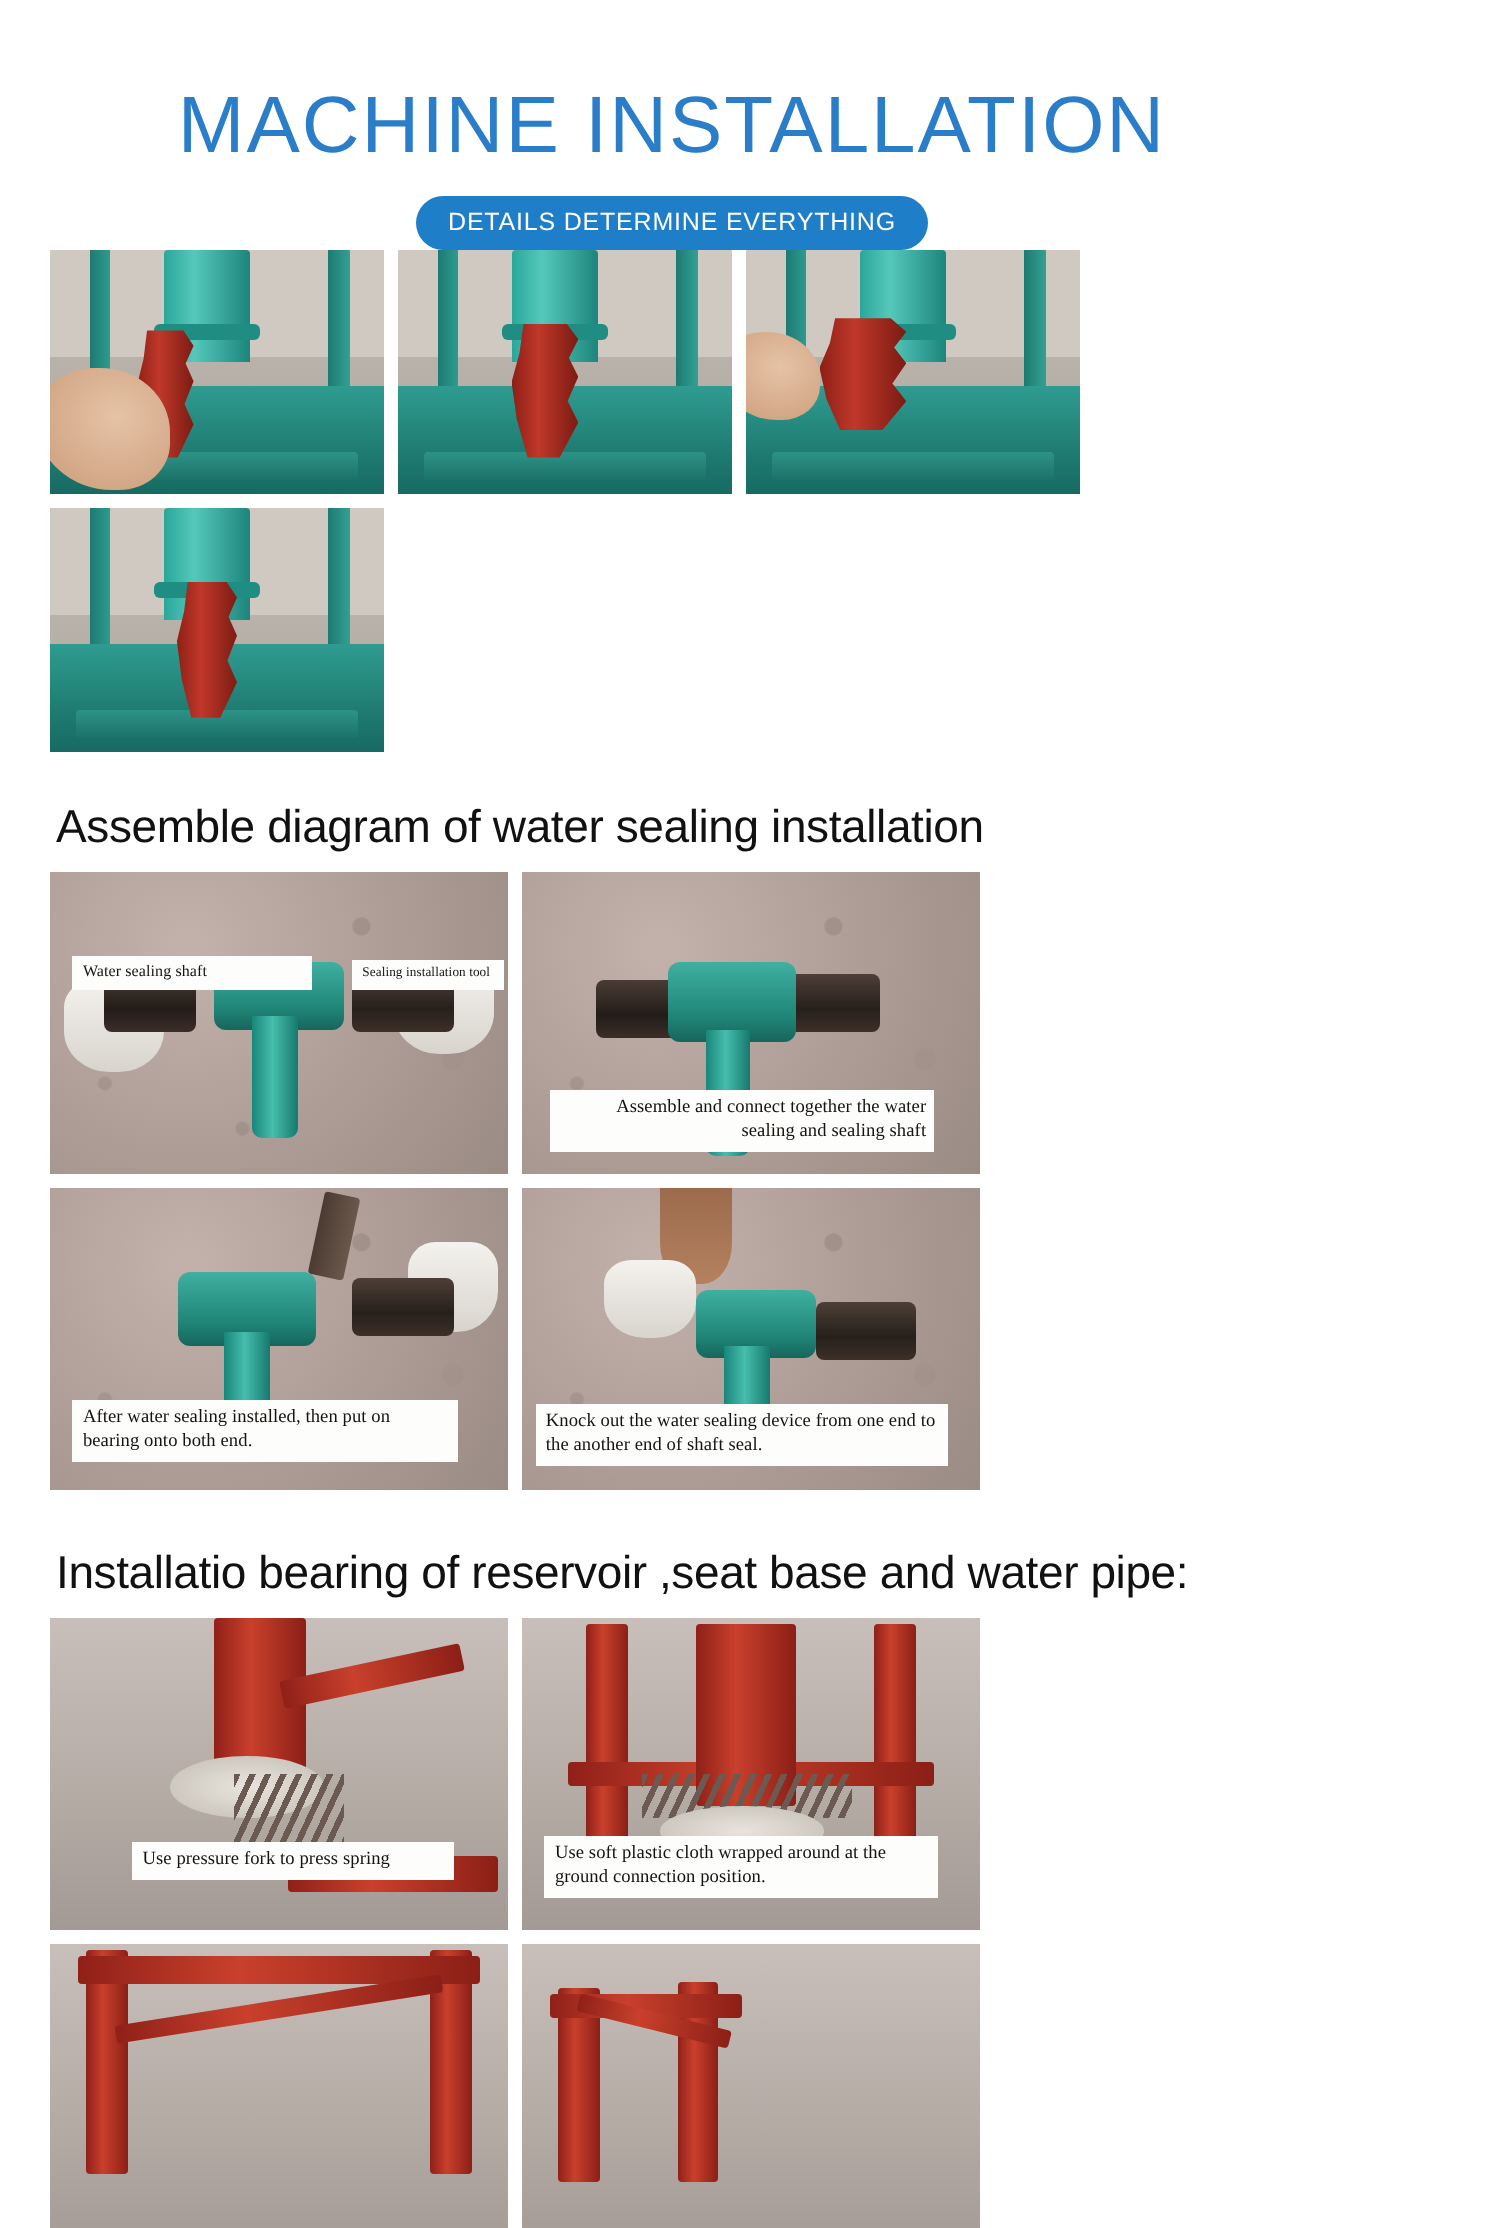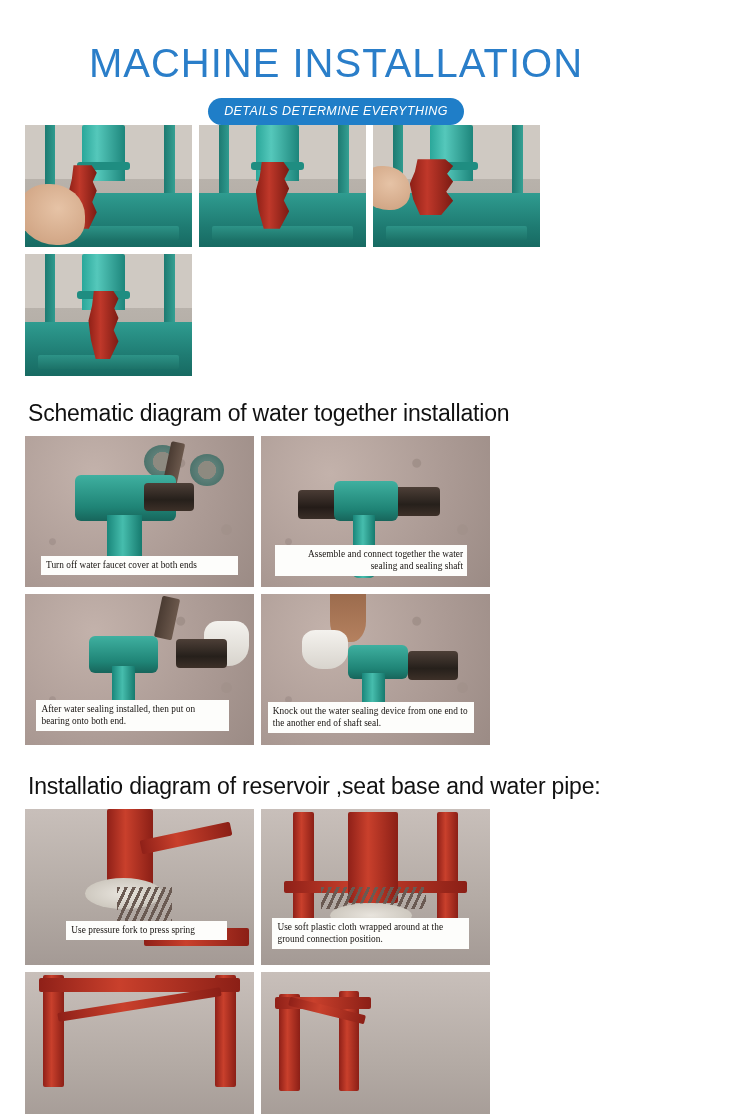--- a/index.html
+++ b/index.html
@@ -15,21 +15,21 @@
   .main-title {
     text-align: center;
     color: #2a7ec9;
     font-size: 40px;
     letter-spacing: 1px;
     font-weight: 400;
     padding-top: 42px;
     line-height: 1.05;
     font-family: "Liberation Sans", sans-serif;
   }
-  .badge-row { text-align: center; margin-top: 14px; font-style: italic; }
+  .badge-row { text-align: center; margin-top: 14px; }
   .badge {
     display: inline-block;
     background: #1f7ec8;
     color: #ffffff;
     font-size: 12.5px;
     letter-spacing: .4px;
     padding: 6px 16px 7px 16px;
     border-radius: 14px;
   }
 
@@ -201,37 +201,38 @@
           <div class="beamR"></div>
         <div class="col"></div>
           <div class="ring"></div>
         <div class="floor"></div>
           <div class="plate"></div>
         <div class="rod" style="left:38%;top:30%;width:18%;height:56%"></div>
       </div>
     </div>
   </div>
 
-  <div class="section-heading">Schematic diagram of water together installation</div>
+  <div class="section-heading">Assemble diagram of water sealing installation</div>
   <div class="grid g3">
+
+
 
     <div class="photo">
       <div class="scene sc-seal">
         <div class="grit"></div>
-        <div class="flange1"></div>
-          <div class="bar"></div>
-          <div class="flange2"></div>
-        <div class="body"></div>
-          <div class="lug"></div>
-        <div class="pipeR" style="right:26%"></div>
-      </div>
-      <div class="cap" style="left:7%;bottom:8%;width:86%;">Turn off water faucet cover  at both ends</div>
-    </div>
-
-
+        <div class="glove l"></div>
+          <div class="glove r"></div>
+        <div class="pipeL" style="left:12%;top:34%"></div>
+        <div class="pipeR" style="right:12%;top:34%"></div>
+        <div class="body" style="left:36%;top:30%;width:28%;height:22%"></div>
+        <div class="lug" style="left:44%;top:48%;width:10%;height:40%"></div>
+      </div>
+      <div class="cap small" style="left:5%;top:28%;width:52%;">Water sealing shaft</div>
+      <div class="cap tiny" style="right:1%;top:29%;width:33%;">Sealing installation tool</div>
+    </div>
 
     <div class="photo">
       <div class="scene sc-seal">
         <div class="grit"></div>
         <div class="pipeL" style="left:16%;top:36%"></div>
         <div class="pipeR" style="right:22%;top:34%"></div>
         <div class="body" style="left:32%;top:30%;width:28%;height:26%"></div>
         <div class="lug" style="left:40%;top:52%;width:10%;height:42%"></div>
       </div>
       <div class="cap" style="left:6%;bottom:7%;width:84%;text-align:right;">Assemble and connect together the water sealing and sealing shaft</div>
@@ -255,21 +256,21 @@
         <div class="arm"></div>
         <div class="glove l" style="left:18%;top:24%;width:20%;height:26%"></div>
         <div class="pipeR" style="right:14%;top:38%"></div>
         <div class="body" style="left:38%;top:34%;width:26%;height:22%"></div>
         <div class="lug" style="left:44%;top:52%;width:10%;height:34%"></div>
       </div>
       <div class="cap" style="left:3%;bottom:8%;width:90%;">Knock out the water sealing device from one end to the another end of shaft seal.</div>
     </div>
   </div>
 
-  <div class="section-heading sec3">Installatio diagram of reservoir ,seat base and water pipe:</div>
+  <div class="section-heading sec3">Installatio bearing of reservoir ,seat base and water pipe:</div>
   <div class="grid g3 g3b">
 
     <div class="photo">
       <div class="scene sc-red">
         <div class="fr" style="left:36%;top:0;width:20%;height:58%"></div>
         <div class="fr" style="left:50%;top:14%;width:40%;height:9%;transform:rotate(-12deg)"></div>
         <div class="pad" style="left:26%;top:44%;width:34%;height:20%"></div>
         <div class="spring" style="left:40%;top:50%;width:24%;height:24%"></div>
         <div class="fr" style="left:52%;bottom:12%;width:46%;height:12%"></div>
       </div>

